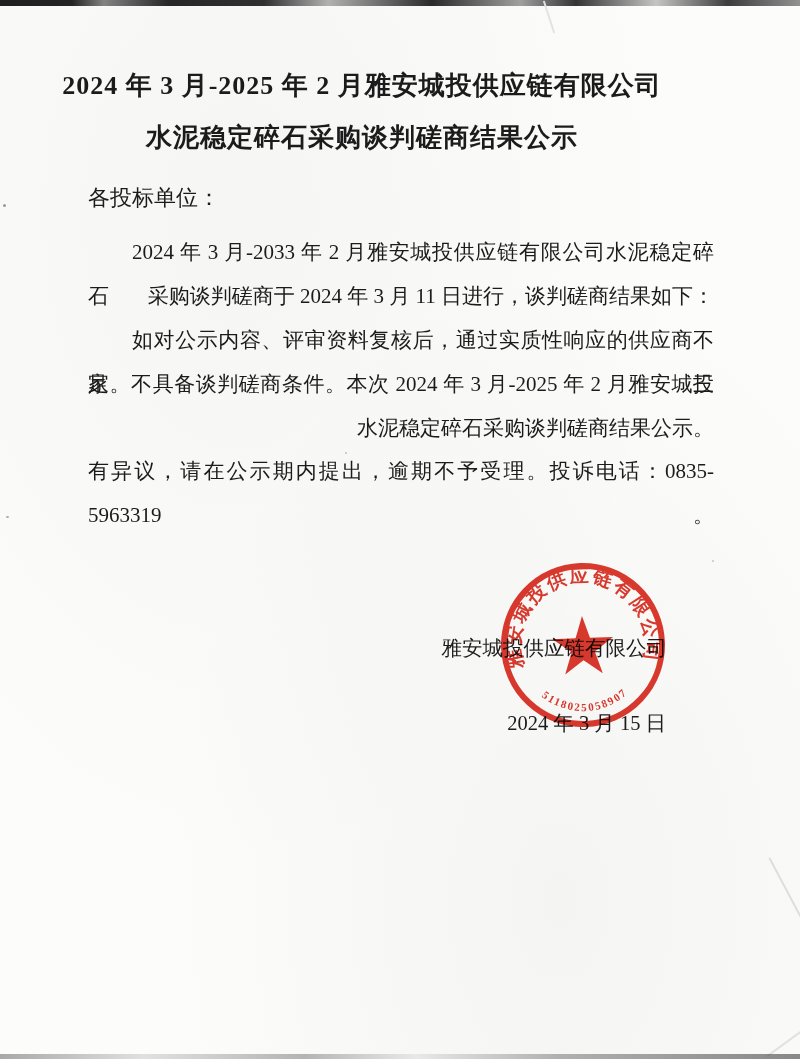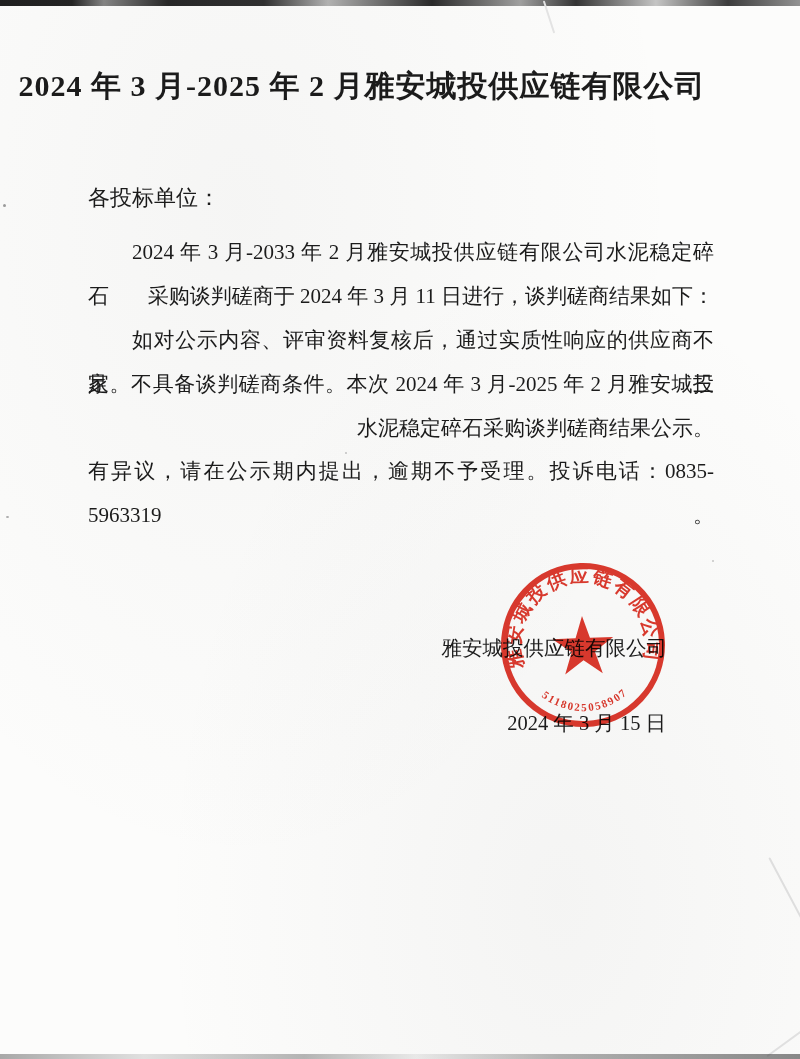--- a/index.html
+++ b/index.html
@@ -45,21 +45,21 @@
   .crease.c2 { left: 762px; top: 1040px; width: 52px; transform: rotate(-36deg); background: #e0e0e0; }
   .crease.c3 { left: 532px; top: 16px; width: 34px; transform: rotate(72deg); background: #e3e3e3; }
   .speck { position: absolute; background: #9a9a9a; border-radius: 50%; }
   .speck.s1 { left: 3px;  top: 204px; width: 3px; height: 3px; }
   .speck.s2 { left: 6px;  top: 516px; width: 3px; height: 2px; background: #ababab; }
   .speck.s3 { left: 345px; top: 452px; width: 2px; height: 2px; background: #c0c0c0; }
   .speck.s4 { left: 712px; top: 560px; width: 2px; height: 2px; background: #c4c4c4; }
 
   .title-block {
     position: absolute; top: 60px; left: 0; width: 724px;
-    text-align: center; font-weight: 700; font-size: 30px;
+    text-align: center; font-weight: 700; font-size: 26px;
     letter-spacing: 1px;
   }
   .title-line { height: 52px; line-height: 52px; }
 
   .salutation {
     position: absolute; left: 88px; top: 183px;
     font-size: 22px; line-height: 30px;
   }
   .para {
     position: absolute; left: 88px; width: 626px;
@@ -97,20 +97,21 @@
 </style>
 </head>
 <body>
 
 <div class="page">
 
   <div class="scan-band-top"></div>
 
   <div class="title-block">
     <div class="title-line">2024 年 3 月-2025 年 2 月雅安城投供应链有限公司</div>
+    <div class="title-line">水泥稳定碎石采购谈判磋商结果公示</div>
   </div>
 
   <div class="salutation">各投标单位：</div>
 
   <div class="para p1">
     <div class="bline fill indent">2024 年 3 月-2033 年 2 月雅安城投供应链有限公司水泥稳定碎石</div>
     <div class="bline">采购谈判磋商于 2024 年 3 月 11 日进行，谈判磋商结果如下：</div>
   </div>
 
   <div class="para p2">

